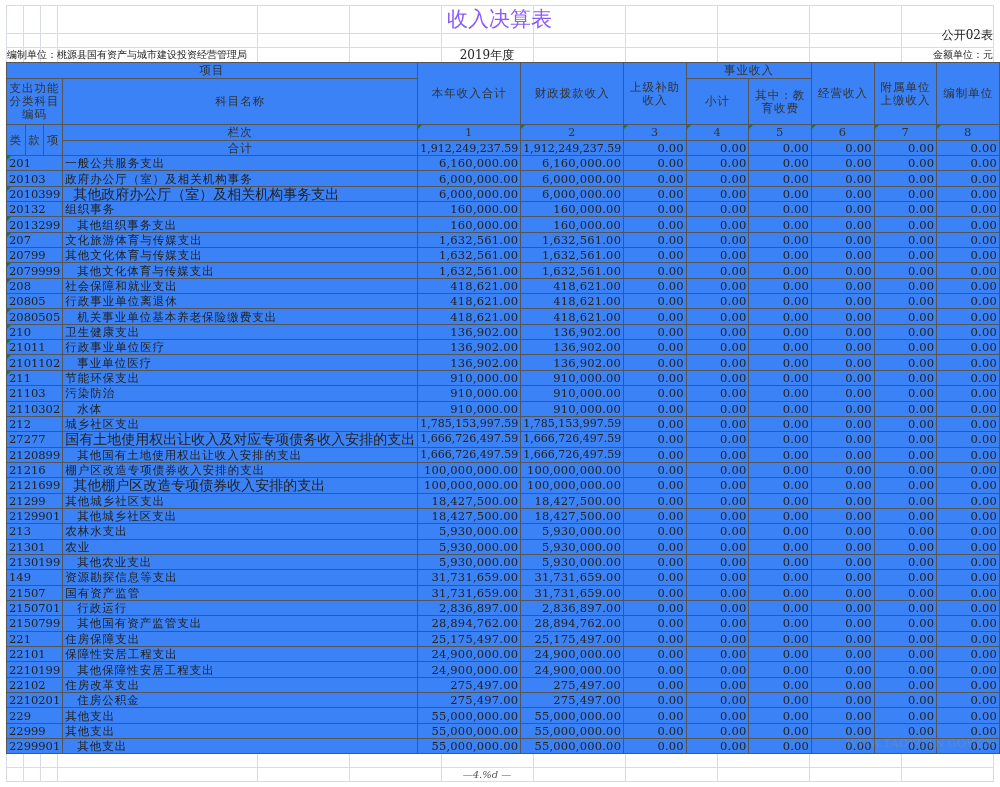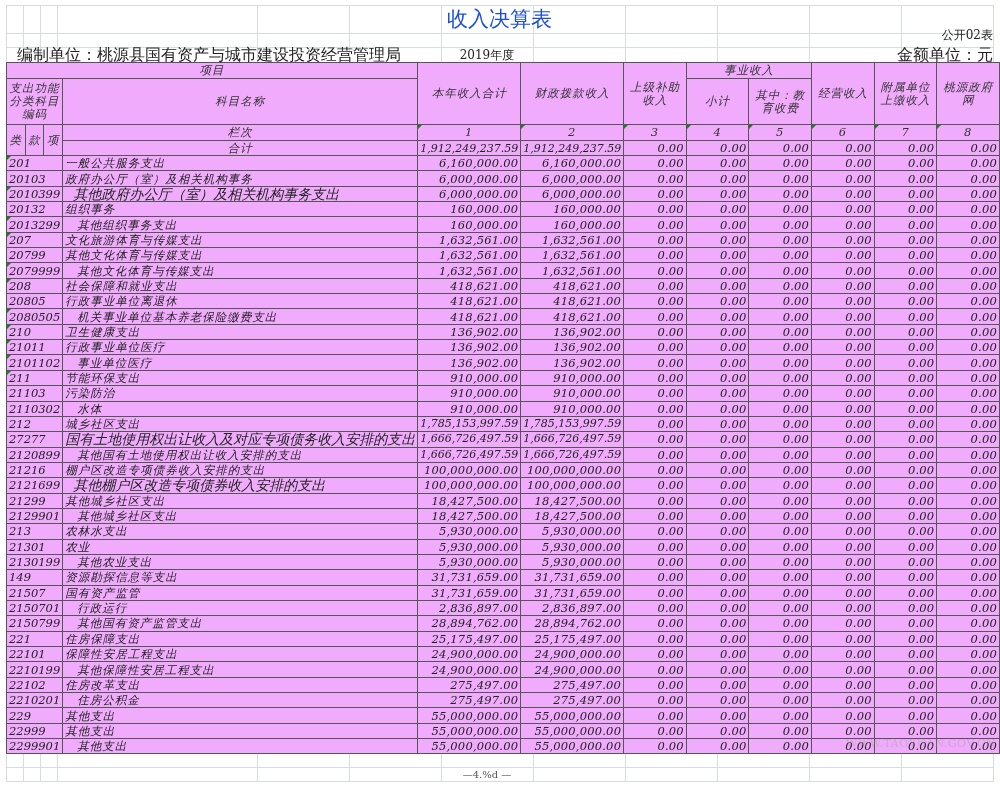--- a/index.html
+++ b/index.html
@@ -2,41 +2,41 @@
 <html><head>
 <meta charset="utf-8">
 <style>
   html, body { margin:0; padding:0; background:#ffffff; }
   body { width:1000px; height:787px; position:relative; overflow:hidden;
          font-family:"DejaVu Serif","Liberation Serif",serif; color:#222; }
   .grid { position:absolute; left:0; top:0; width:1000px; height:787px; pointer-events:none; }
   .vg { position:absolute; top:5px; width:1px; background:#d7dbe6; }
   .hg { position:absolute; left:6px; height:1px; background:#d7dbe6; }
   .abs { position:absolute; white-space:nowrap; }
-  #title { left:6px; width:987px; top:5px; height:28px; line-height:28px; text-align:center; font-size:21px; color:#1d4ed8; }
+  #title { left:6px; width:987px; top:5px; height:28px; line-height:28px; text-align:center; font-size:21px; color:#8b5cf6; }
   #form-no { right:7px; top:28px; height:14px; line-height:15px; font-size:12px; }
-  #org { left:17px; top:47px; height:15px; line-height:16px; font-size:16px; }
+  #org { left:7px; top:47px; height:15px; line-height:16px; font-size:10px; }
   #year { left:441px; width:92px; top:47px; height:15px; line-height:16px; font-size:12px; text-align:center; }
-  #unit { right:7px; top:47px; height:15px; line-height:16px; font-size:16px; }
+  #unit { right:7px; top:47px; height:15px; line-height:16px; font-size:10px; }
 
-  table.t { position:absolute; left:6px; top:62px; border-collapse:collapse; table-layout:fixed; background:#f0abfc;font-style:italic; }
+  table.t { position:absolute; left:6px; top:62px; border-collapse:collapse; table-layout:fixed; background:#3b82f6; }
   table.t td { border:1px solid #555; padding:0 2px; overflow:hidden; white-space:nowrap; font-size:11.5px; box-sizing:border-box; }
   table.t { border:1.5px solid #222; }
   .hc { text-align:center; vertical-align:middle; font-size:11px; color:#333; white-space:normal !important; line-height:13px; letter-spacing:1px; }
   .num { text-align:right; font-size:11.5px; letter-spacing:0.2px; }
   .num.s { font-size:11px; letter-spacing:0; }
   .code { text-align:left; font-size:11.5px; position:relative; }
   .name { text-align:left; font-size:11.5px; letter-spacing:1px; }
   .name.sm { font-size:14px; letter-spacing:0; }
   .name.ind { padding-left:14px; }
   .name.ind1 { padding-left:10px; }
   tr.dr td { height:15.35px; line-height:14px; }
   .tri { position:absolute; left:0; top:0; width:0; height:0; border-top:4px solid #1e7b1e; border-right:4px solid transparent; }
   .tri-cell { position:relative; }
-  #footer-page { left:441px; width:92px; top:768px; height:13px; line-height:13px; font-size:10px; text-align:center; color:#555; }
+  #footer-page { left:441px; width:92px; top:768px; height:13px; line-height:13px; font-size:10px; text-align:center; color:#555;font-style:italic; }
   #wm { right:4px; top:738px; text-align:right; color:rgba(150,150,150,0.35); }
   #wm .cn { font-size:30px; letter-spacing:6px; line-height:32px; font-weight:bold; }
   #wm .en { font-size:11px; letter-spacing:0.5px; line-height:12px; }
 </style>
 </head>
 <body>
 
 <div class="grid">
   <div class="vg" style="left:6px;height:776px"></div>
   <div class="vg" style="left:23px;height:776px"></div>
@@ -81,21 +81,21 @@
   </colgroup>
   <tbody id="thead-rows">
     <tr style="height:16px">
       <td class="hc" colspan="4">项目</td>
       <td class="hc" rowspan="2">本年收入合计</td>
       <td class="hc" rowspan="2">财政拨款收入</td>
       <td class="hc" rowspan="2">上级补助收入</td>
       <td class="hc" colspan="2">事业收入</td>
       <td class="hc" rowspan="2">经营收入</td>
       <td class="hc" rowspan="2">附属单位上缴收入</td>
-      <td class="hc" rowspan="2">桃源政府网</td>
+      <td class="hc" rowspan="2">编制单位</td>
     </tr>
     <tr style="height:46px">
       <td class="hc" colspan="3">支出功能分类科目编码</td>
       <td class="hc">科目名称</td>
       <td class="hc">小计</td>
       <td class="hc">其中：教育收费</td>
     </tr>
     <tr style="height:16px">
       <td class="hc" rowspan="2">类</td>
       <td class="hc" rowspan="2">款</td>

